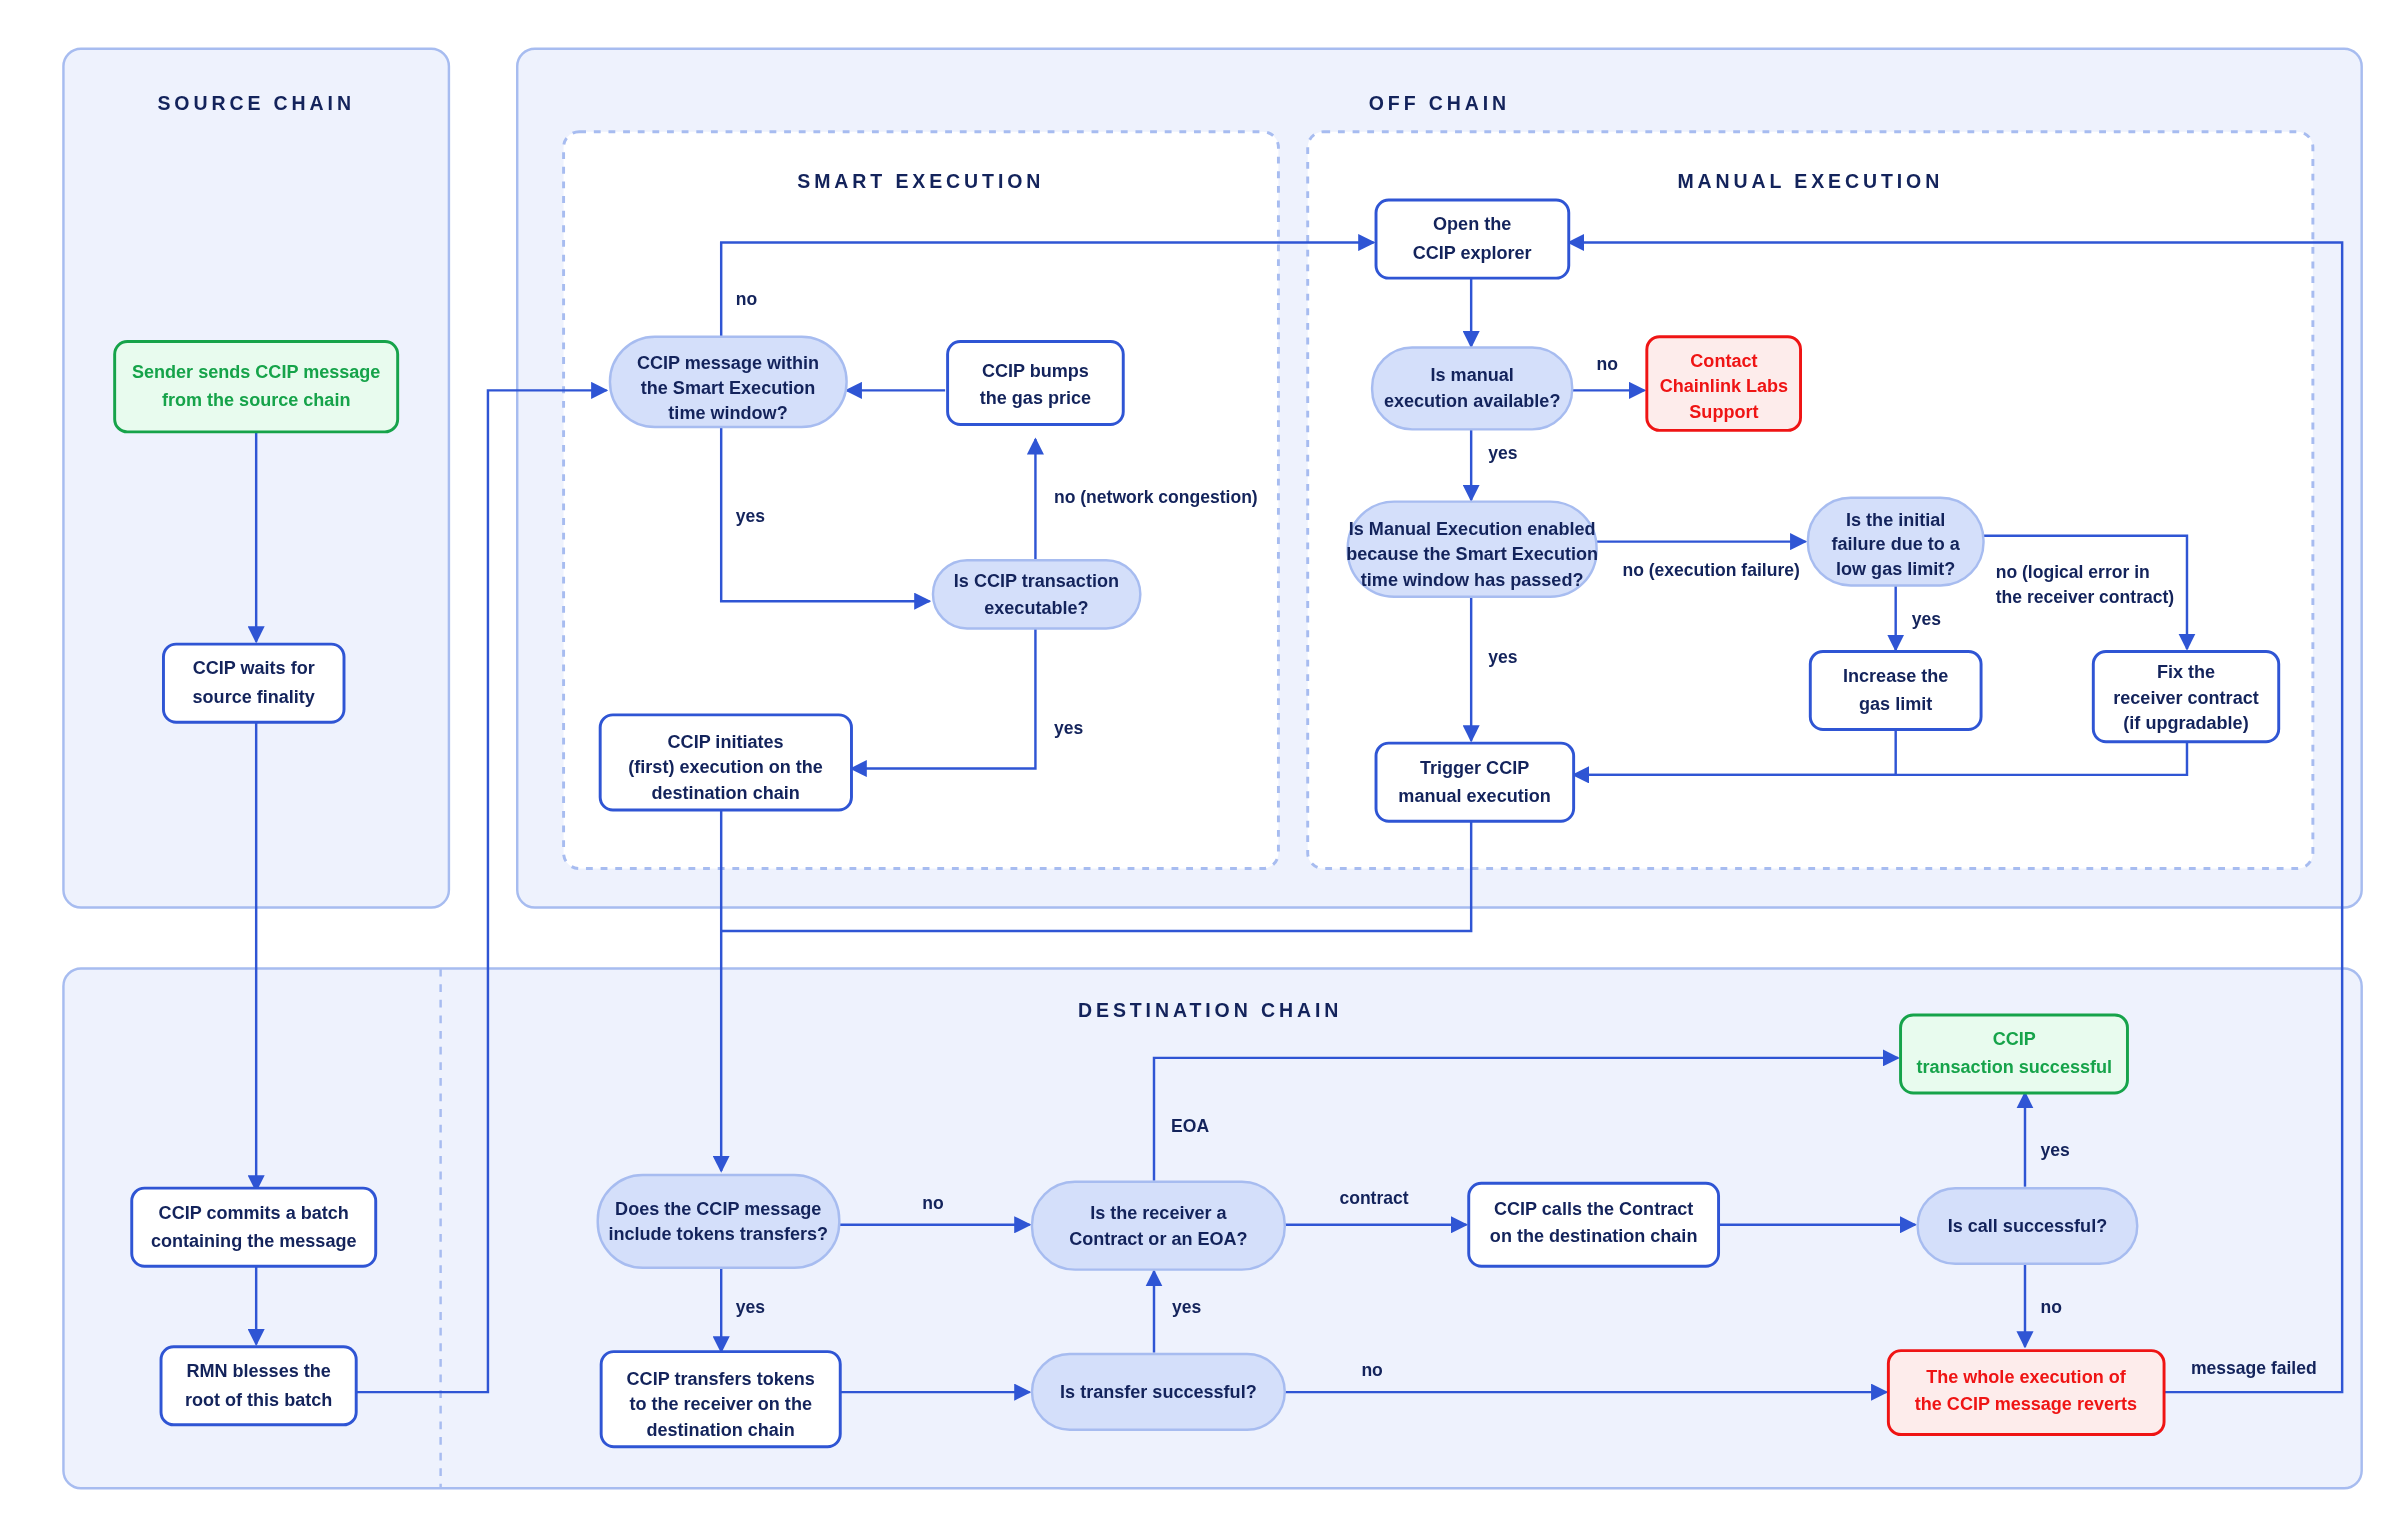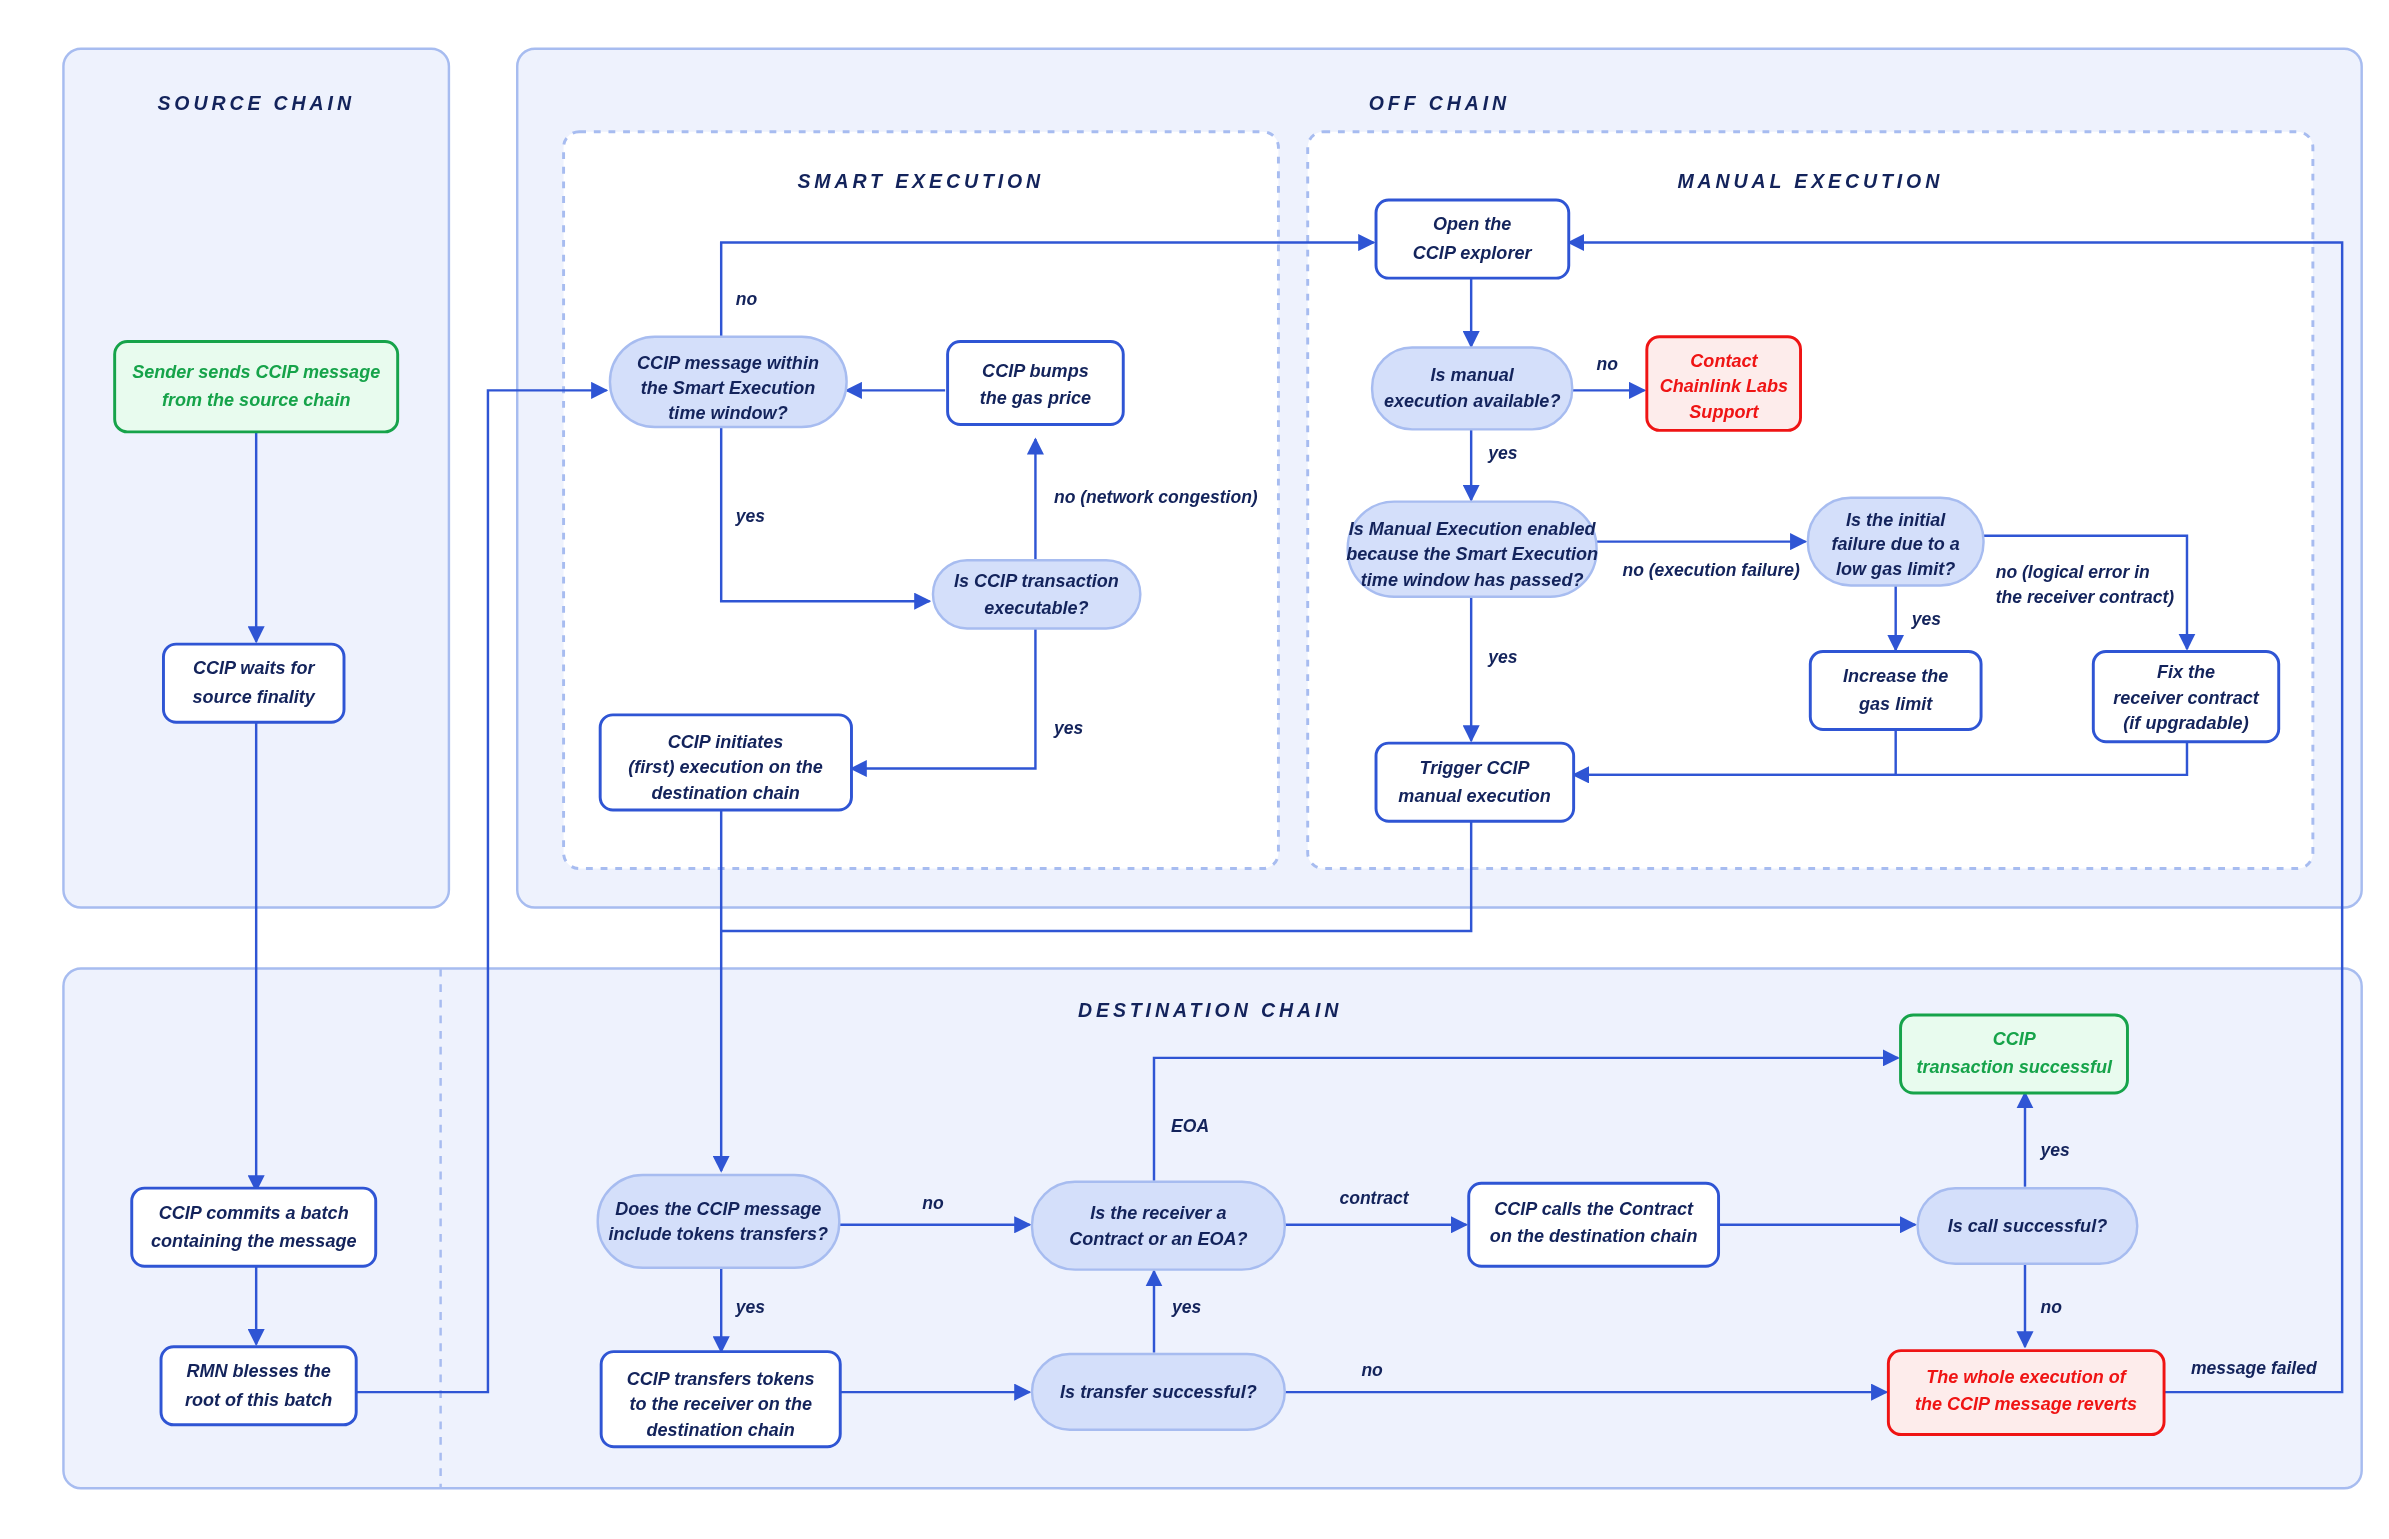--- a/index.html
+++ b/index.html
@@ -1,17 +1,17 @@
 <!DOCTYPE html>
 <html style="font-size:7.8px"><head>
 <meta charset="utf-8">
 <style>
   html,body{margin:0;padding:0;background:#ffffff;}
   body{font-family:"Liberation Sans",sans-serif;}
-  #stage{position:relative;width:2389px;height:1539px;background:#ffffff;overflow:hidden;font-style:italic;}
+  #stage{position:relative;width:2389px;height:1539px;background:#ffffff;overflow:hidden;}
   svg{position:absolute;left:0;top:0;width:2389px;height:1539px;}
   .panel-title{
     font-family:"Liberation Sans",sans-serif;
     font-weight:700;font-size:40px;letter-spacing:8px;fill:#13235b;
   }
   .nodetext{
     font-family:"Liberation Sans",sans-serif;
     font-weight:700;font-size:37px;fill:#13235b;
   }
   .nodetext.green{fill:#16a34a;}

